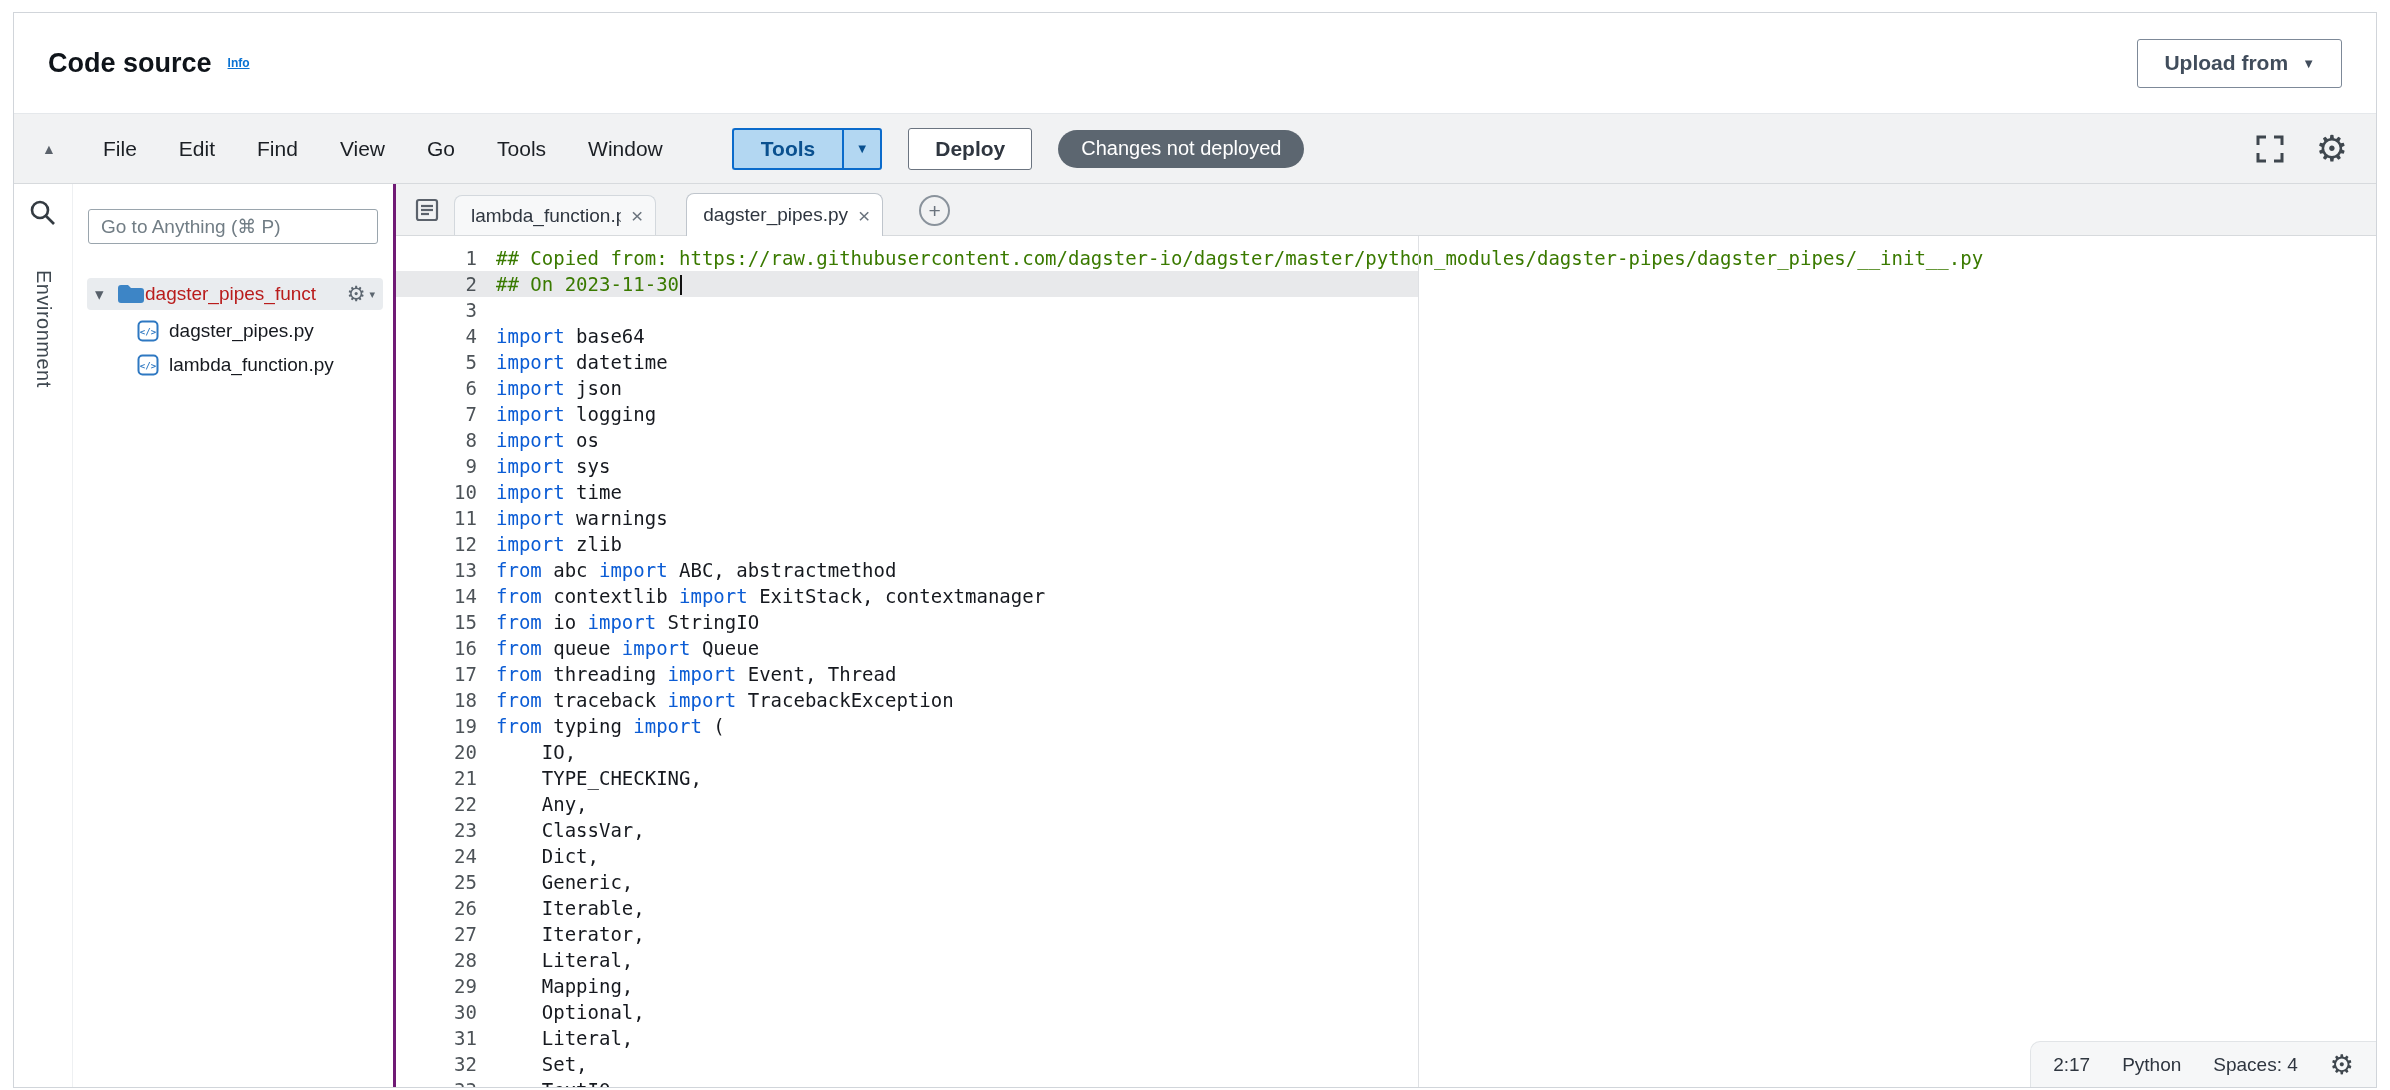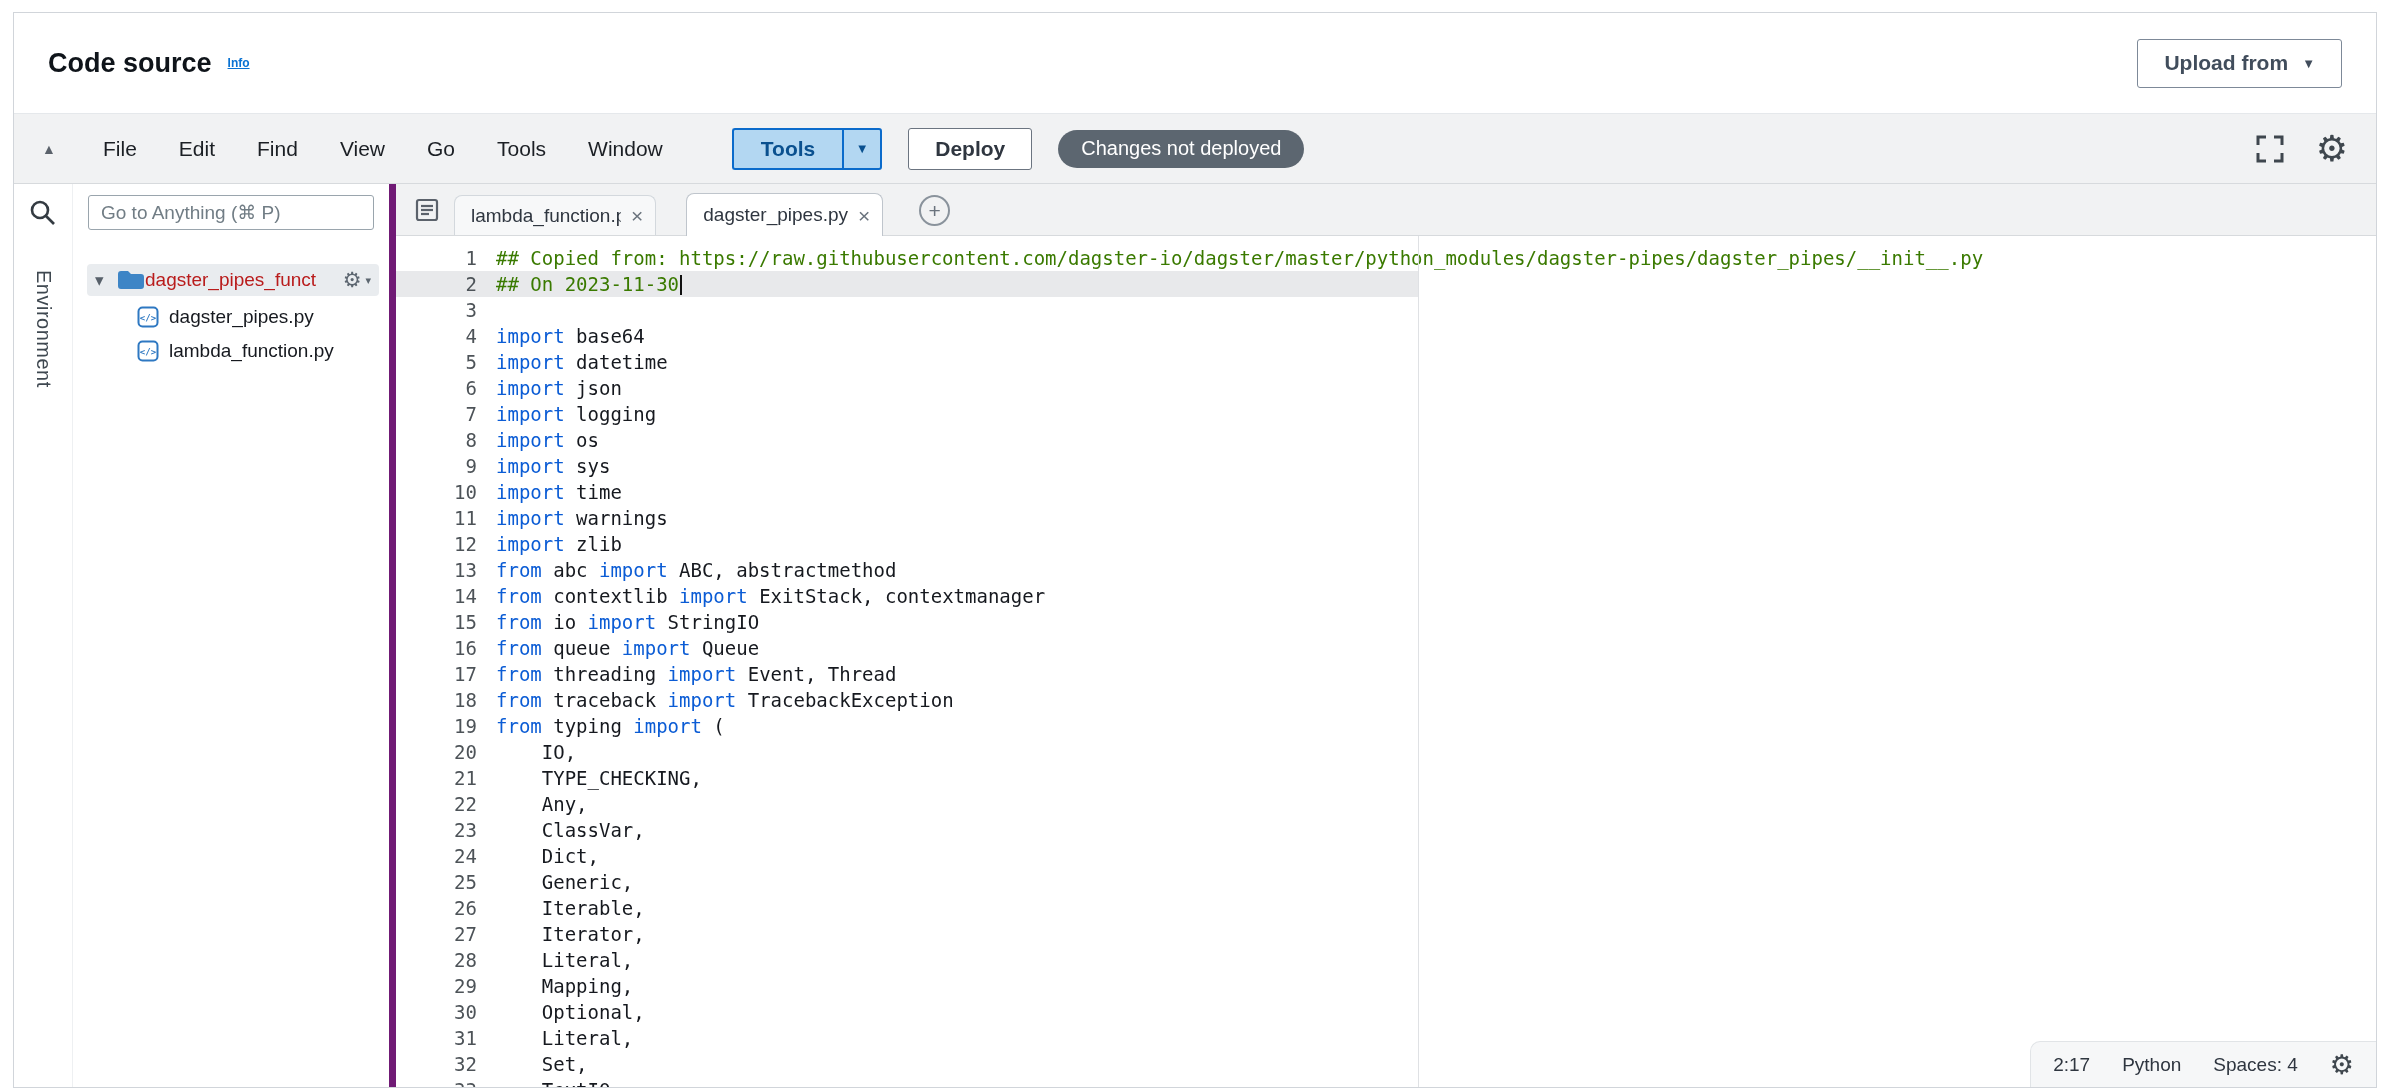--- a/index.html
+++ b/index.html
@@ -42,21 +42,21 @@
   .fullscreen-ic { cursor:pointer; margin-right:30px; display:flex; }
   .gear-big { font-family:"DejaVu Sans", sans-serif; font-size:36px; color:#3f474e; cursor:pointer; line-height:1; }
 
   
   .content { flex:1; display:flex; min-height:0; position:relative; background:#fff; }
 
   .strip { width:59px; flex:none; border-right:1px solid #eef0f2; display:flex;
            flex-direction:column; align-items:center; padding-top:14px; }
   .env-label { margin-top:42px; writing-mode:vertical-rl; font-size:20px; color:#3f4850; letter-spacing:0.5px; }
 
-  .tree-panel { width:323px; flex:none; border-right:7px solid #701a75; padding-top:11px; }
+  .tree-panel { width:323px; flex:none; border-right:3px solid #701a75; padding-top:25px; }
   .search-box { display:block; width:calc(100% - 30px); margin:0 15px; height:35px; border:1px solid #9aa5ad;
                 border-radius:3px; font-size:19px; padding:0 12px; color:#16191f; outline:none;
                 font-family:"Liberation Sans", sans-serif; }
   .search-box::placeholder { color:#717d85; }
   .tree { margin-top:34px; }
   .folder-row { height:32px; display:flex; align-items:center; margin:0 10px 4px 14px; background:#e9ecef;
                 border-radius:4px; padding:0 8px; cursor:pointer; }
   .folder-caret { font-size:17px; color:#57606a; width:22px; flex:none; }
   .folder-label { font-size:19px; color:#b91c1c; white-space:nowrap; overflow:hidden; flex:1; }
   .tree-gear { display:flex; align-items:center; gap:4px; color:#5c6670; flex:none; margin-left:6px; cursor:pointer; }

